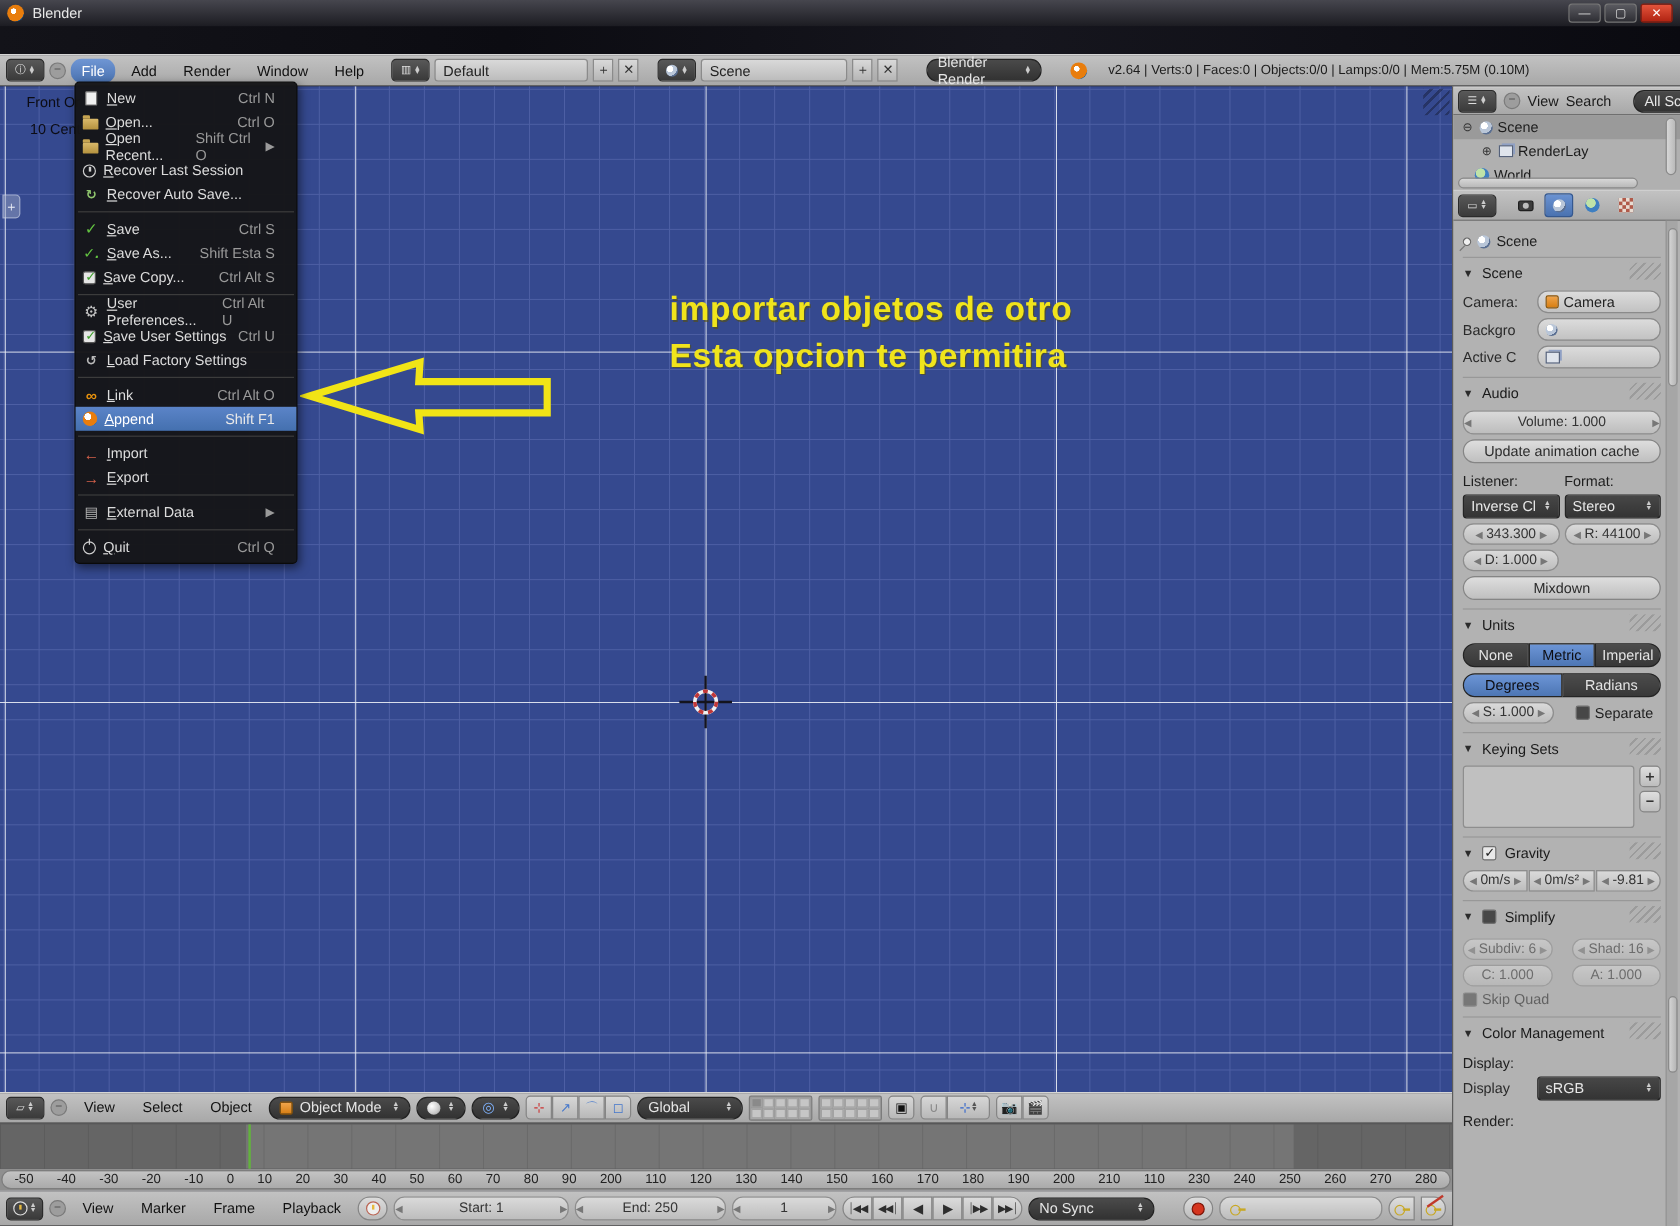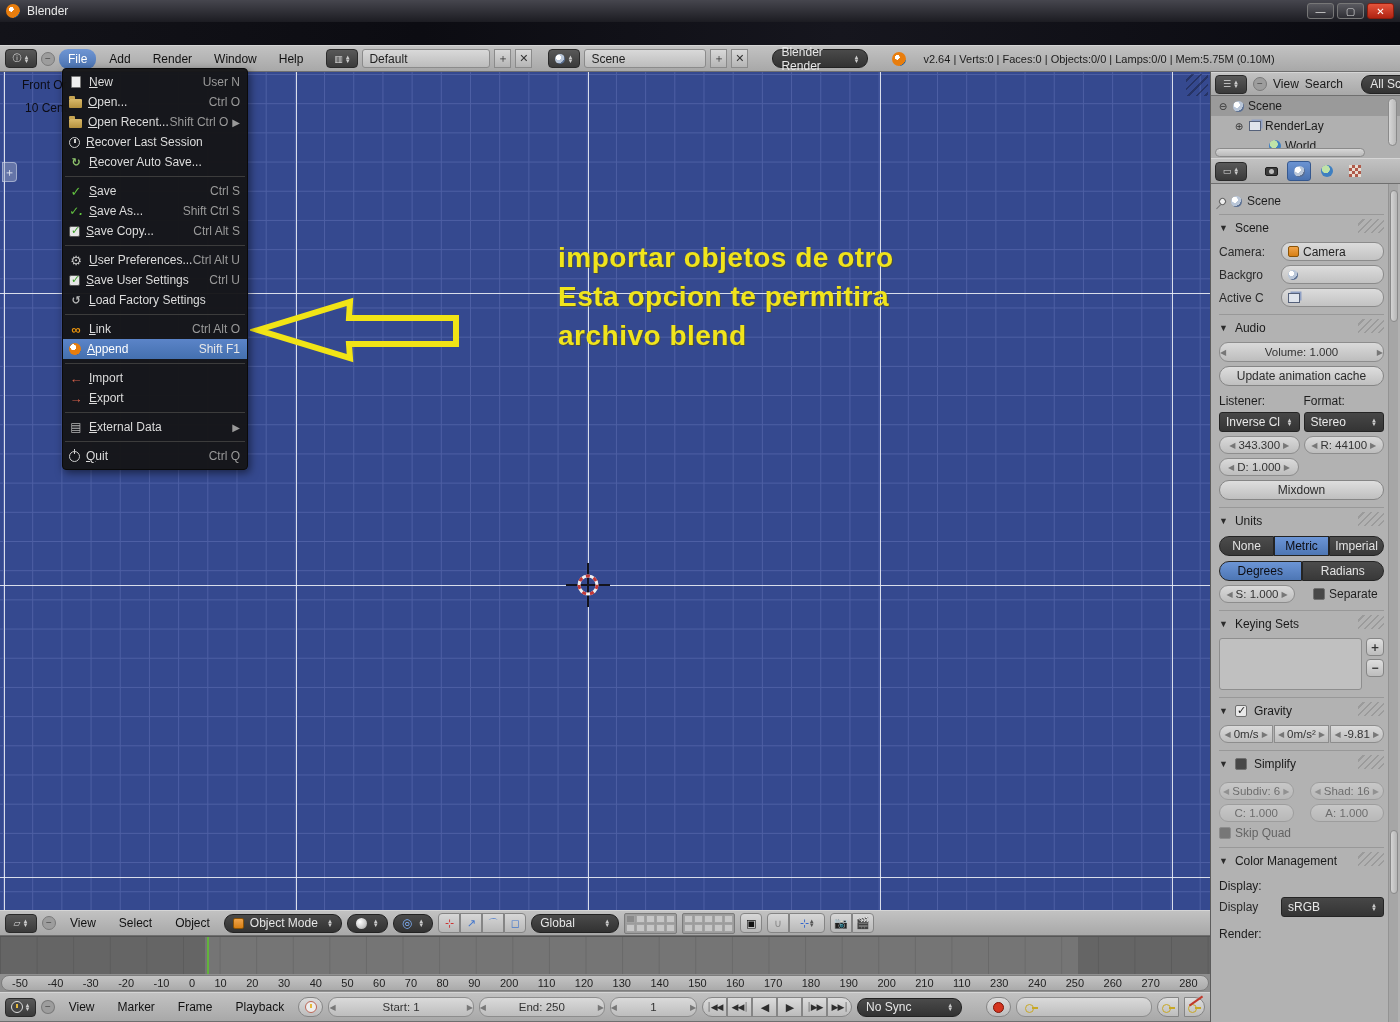--- a/index.html
+++ b/index.html
@@ -59,21 +59,21 @@
   #plus-tab { left:2px; top:90px; width:15px; height:20px; border-radius:0 4px 4px 0;
     background:rgba(160,170,200,.45); border:1px solid rgba(220,225,240,.5); color:#e8ecf5;
     font-size:11px; display:flex; align-items:center; justify-content:center; }
   #vp-corner { right:2px; top:2px; width:22px; height:22px;
     background:repeating-linear-gradient(135deg, transparent 0 4px, rgba(20,25,50,.45) 4px 6px); }
 
   
   #file-menu { left:62px; top:68px; width:186px; background:rgba(22,22,24,.97);
     border:1px solid #0a0a0a; border-radius:4px; box-shadow:2px 3px 8px rgba(0,0,0,.5);
     padding:3px 0; z-index:10; }
-  .menu-item { height:20px; display:flex; align-items:center; padding:0 7px 0 6px;
+  .menu-item { height:20px; display:flex; align-items:center; padding:0 18px 0 6px;
     color:#dcdcdc; }
   .menu-item.hl { background:linear-gradient(#5b84c8,#4470af); color:#fff; }
   .mlab { display:inline-block; margin-left:6px; }
   .mlab::first-letter { text-decoration:underline; }
   .msc { margin-left:auto; color:#9a9a9a; }
   .menu-item.hl .msc { color:#e8e8e8; }
   .sub { color:#9a9a9a; margin-left:4px; font-size:10px; }
   .menu-sep { height:1px; background:#3c3c3c; margin:4px 2px; }
   .mi { width:14px; height:13px; display:inline-flex; align-items:center; justify-content:center;
     font-size:11px; flex:none; }
@@ -309,32 +309,31 @@
       <line x1="0" y1="22" x2="44" y2="22" stroke="#14141e" stroke-width="2"></line>
       <circle cx="22" cy="22" r="9" fill="none" stroke="#f0f0f0" stroke-width="3"></circle>
       <circle cx="22" cy="22" r="9" fill="none" stroke="#c23838" stroke-width="3" stroke-dasharray="4 4"></circle>
     </svg>
 
   </div>
 
   <div id="annotation" class="abs">
     <div>importar objetos de otro</div>
     <div>Esta opcion te permitira</div>
-    <div>archivo blend</div>
   </div>
   <svg id="arrow-svg" class="abs" width="214" height="72">
     <polygon points="8,36 100,8 99,24 206,24 206,50 99,50 100,64" fill="none" stroke="#f1e416" stroke-width="6" stroke-linejoin="miter"></polygon>
   </svg>
 
   <div id="file-menu" class="abs">
     <div id="file-menu-items">
         <div class="menu-item">
           <i class="mi mi-paper"></i>
           <span class="mlab">New</span>
-          <span class="msc">User N</span>
+          <span class="msc">Ctrl N</span>
         </div>
         <div class="menu-item">
           <i class="mi mi-folder"></i>
           <span class="mlab">Open...</span>
           <span class="msc">Ctrl O</span>
         </div>
         <div class="menu-item">
           <i class="mi mi-folder"></i>
           <span class="mlab">Open Recent...</span>
           <span class="msc">Shift Ctrl O</span>
@@ -352,21 +351,21 @@
         </div>
         <div class="menu-sep"></div>
         <div class="menu-item">
           <i class="mi mi-check"></i>
           <span class="mlab">Save</span>
           <span class="msc">Ctrl S</span>
         </div>
         <div class="menu-item">
           <i class="mi mi-checkdots"></i>
           <span class="mlab">Save As...</span>
-          <span class="msc">Shift Ctrl S</span>
+          <span class="msc">Shift Esta S</span>
         </div>
         <div class="menu-item">
           <i class="mi mi-checkbox"></i>
           <span class="mlab">Save Copy...</span>
           <span class="msc">Ctrl Alt S</span>
         </div>
         <div class="menu-sep"></div>
         <div class="menu-item">
           <i class="mi mi-gear"></i>
           <span class="mlab">User Preferences...</span>
@@ -433,21 +432,21 @@
       <div class="orow sel">
         <span class="oicon">⊖</span>
         <span class="ball"></span>
         <span>Scene</span>
       </div>
       <div class="orow" style="padding-left:22px">
         <span class="oicon">⊕</span>
         <span class="layers-ic"></span>
         <span>RenderLay</span>
       </div>
-      <div class="orow" style="padding-left:58px">
+      <div class="orow" style="padding-left:18px">
         <span class="globe"></span>
         <span>World</span>
       </div>
       <div class="hscroll"></div>
       <div class="vscroll"></div>
     </div>
 
     <div id="props-hdr" class="hdr">
       <span class="edsel">▭<span class="updn">▲<br>▼</span></span>
       <span style="width:4px"></span>

